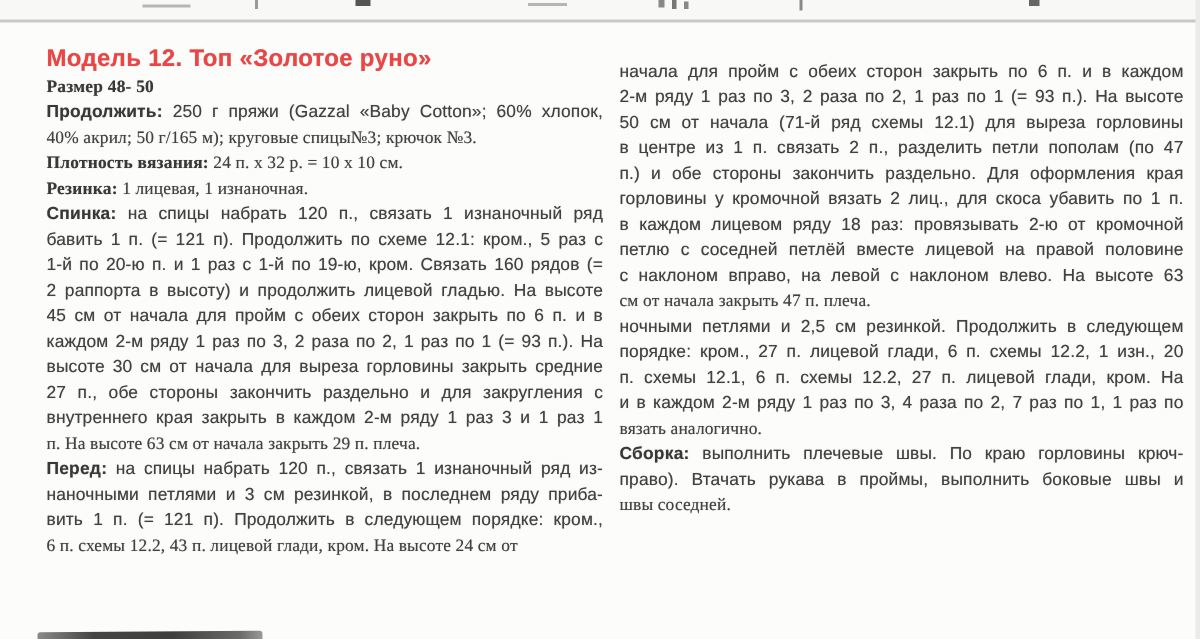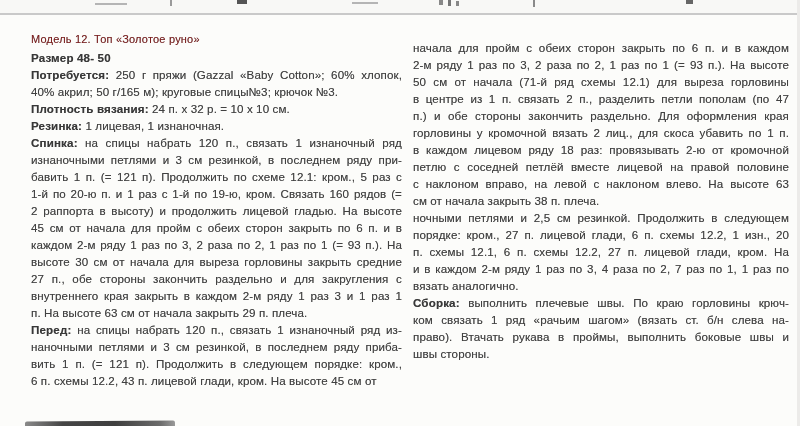--- a/index.html
+++ b/index.html
@@ -30,35 +30,35 @@
   .col {
     position: absolute;
     font-size: 11.6px;
     line-height: 17px;
     letter-spacing: 0.1px;
     text-shadow: 0 0 0.6px rgba(70,70,70,0.55);
   }
   .col-left  { left: 31px;  top: 30px; width: 371px; }
   .col-right { left: 413px; top: 39px; width: 376px; }
   .doc-title {
-    font-size: 11px;
-    font-weight: normal;
-    color: #7f1d1d;
+    font-size: 16px;
+    font-weight: bold;
+    color: #ef4444;
     line-height: 19px;
     height: 19px;
     white-space: nowrap;
     letter-spacing: 0.2px;
   }
   .ln {
     height: 17px;
     overflow: hidden;
     text-align: justify;
     text-align-last: justify;
   }
-  .ln.end { text-align-last: left; }
+  .ln.end { text-align-last: left; font-family: Liberation Serif, serif; }
   .ln b { color: #383838; letter-spacing: 0.15px; }
   
   .schema-bar {
     position: absolute; left: 25px; top: 421px; width: 150px; height: 6px;
     background: linear-gradient(90deg, #8a8a8a, #454545 25%, #3f3f3f 60%, #6b6b6b 90%, #9a9a9a);
     border-radius: 2px 2px 0 0;
     transform: rotate(-0.4deg);
   }
 </style>
 </head>
@@ -75,62 +75,60 @@
     <div class="frag" style="left:448px;top:0;width:3px;height:6px;background:#777;"></div>
     <div class="frag" style="left:456px;top:1px;width:3px;height:5px;background:#888;"></div>
     <div class="frag" style="left:533px;top:0;width:2px;height:7px;background:#8a8a8a;"></div>
     <div class="frag" style="left:686px;top:0;width:7px;height:4px;background:#666;"></div>
   </div>
 
   <div class="col col-left">
     <div class="doc-title">Модель 12. Топ «Золотое руно»</div>
     <div id="left-lines">
         <div class="ln end"><b>Размер 48- 50</b></div>
-        <div class="ln"><b>Потребуется:</b> 250 г пряжи (Gazzal «Baby Cotton»; 60% хлопок,</div>
+        <div class="ln"><b>Продолжить:</b> 250 г пряжи (Gazzal «Baby Cotton»; 60% хлопок,</div>
         <div class="ln end">40% акрил; 50 г/165 м); круговые спицы№3; крючок №3.</div>
         <div class="ln end"><b>Плотность вязания:</b> 24 п. х 32 р. = 10 х 10 см.</div>
         <div class="ln end"><b>Резинка:</b> 1 лицевая, 1 изнаночная.</div>
         <div class="ln"><b>Спинка:</b> на спицы набрать 120 п., связать 1 изнаночный ряд</div>
-        <div class="ln">изнаночными петлями и 3 см резинкой, в последнем ряду при-</div>
         <div class="ln">бавить 1 п. (= 121 п). Продолжить по схеме 12.1: кром., 5 раз с</div>
         <div class="ln">1-й по 20-ю п. и 1 раз с 1-й по 19-ю, кром. Связать 160 рядов (=</div>
         <div class="ln">2 раппорта в высоту) и продолжить лицевой гладью. На высоте</div>
         <div class="ln">45 см от начала для пройм с обеих сторон закрыть по 6 п. и в</div>
         <div class="ln">каждом 2-м ряду 1 раз по 3, 2 раза по 2, 1 раз по 1 (= 93 п.). На</div>
         <div class="ln">высоте 30 см от начала для выреза горловины закрыть средние</div>
         <div class="ln">27 п., обе стороны закончить раздельно и для закругления с</div>
         <div class="ln">внутреннего края закрыть в каждом 2-м ряду 1 раз 3 и 1 раз 1</div>
         <div class="ln end">п. На высоте 63 см от начала закрыть 29 п. плеча.</div>
         <div class="ln"><b>Перед:</b> на спицы набрать 120 п., связать 1 изнаночный ряд из-</div>
         <div class="ln">наночными петлями и 3 см резинкой, в последнем ряду приба-</div>
         <div class="ln">вить 1 п. (= 121 п). Продолжить в следующем порядке: кром.,</div>
-        <div class="ln end">6 п. схемы 12.2, 43 п. лицевой глади, кром. На высоте 45 см от</div>
+        <div class="ln end">6 п. схемы 12.2, 43 п. лицевой глади, кром. На высоте 24 см от</div>
       </div>
   </div>
 
   <div class="col col-right">
     <div id="right-lines">
         <div class="ln">начала для пройм с обеих сторон закрыть по 6 п. и в каждом</div>
         <div class="ln">2-м ряду 1 раз по 3, 2 раза по 2, 1 раз по 1 (= 93 п.). На высоте</div>
         <div class="ln">50 см от начала (71-й ряд схемы 12.1) для выреза горловины</div>
         <div class="ln">в центре из 1 п. связать 2 п., разделить петли пополам (по 47</div>
         <div class="ln">п.) и обе стороны закончить раздельно. Для оформления края</div>
         <div class="ln">горловины у кромочной вязать 2 лиц., для скоса убавить по 1 п.</div>
         <div class="ln">в каждом лицевом ряду 18 раз: провязывать 2-ю от кромочной</div>
         <div class="ln">петлю с соседней петлёй вместе лицевой на правой половине</div>
         <div class="ln">с наклоном вправо, на левой с наклоном влево. На высоте 63</div>
-        <div class="ln end">см от начала закрыть 38 п. плеча.</div>
+        <div class="ln end">см от начала закрыть 47 п. плеча.</div>
         <div class="ln">ночными петлями и 2,5 см резинкой. Продолжить в следующем</div>
         <div class="ln">порядке: кром., 27 п. лицевой глади, 6 п. схемы 12.2, 1 изн., 20</div>
         <div class="ln">п. схемы 12.1, 6 п. схемы 12.2, 27 п. лицевой глади, кром. На</div>
         <div class="ln">и в каждом 2-м ряду 1 раз по 3, 4 раза по 2, 7 раз по 1, 1 раз по</div>
         <div class="ln end">вязать аналогично.</div>
         <div class="ln"><b>Сборка:</b> выполнить плечевые швы. По краю горловины крюч-</div>
-        <div class="ln">ком связать 1 ряд «рачьим шагом» (вязать ст. б/н слева на-</div>
         <div class="ln">право). Втачать рукава в проймы, выполнить боковые швы и</div>
-        <div class="ln end">швы стороны.</div>
+        <div class="ln end">швы соседней.</div>
       </div>
   </div>
 
   <div class="schema-bar"></div>
   <div class="page-edge"></div>
 
 </div>
 
 </body></html>

